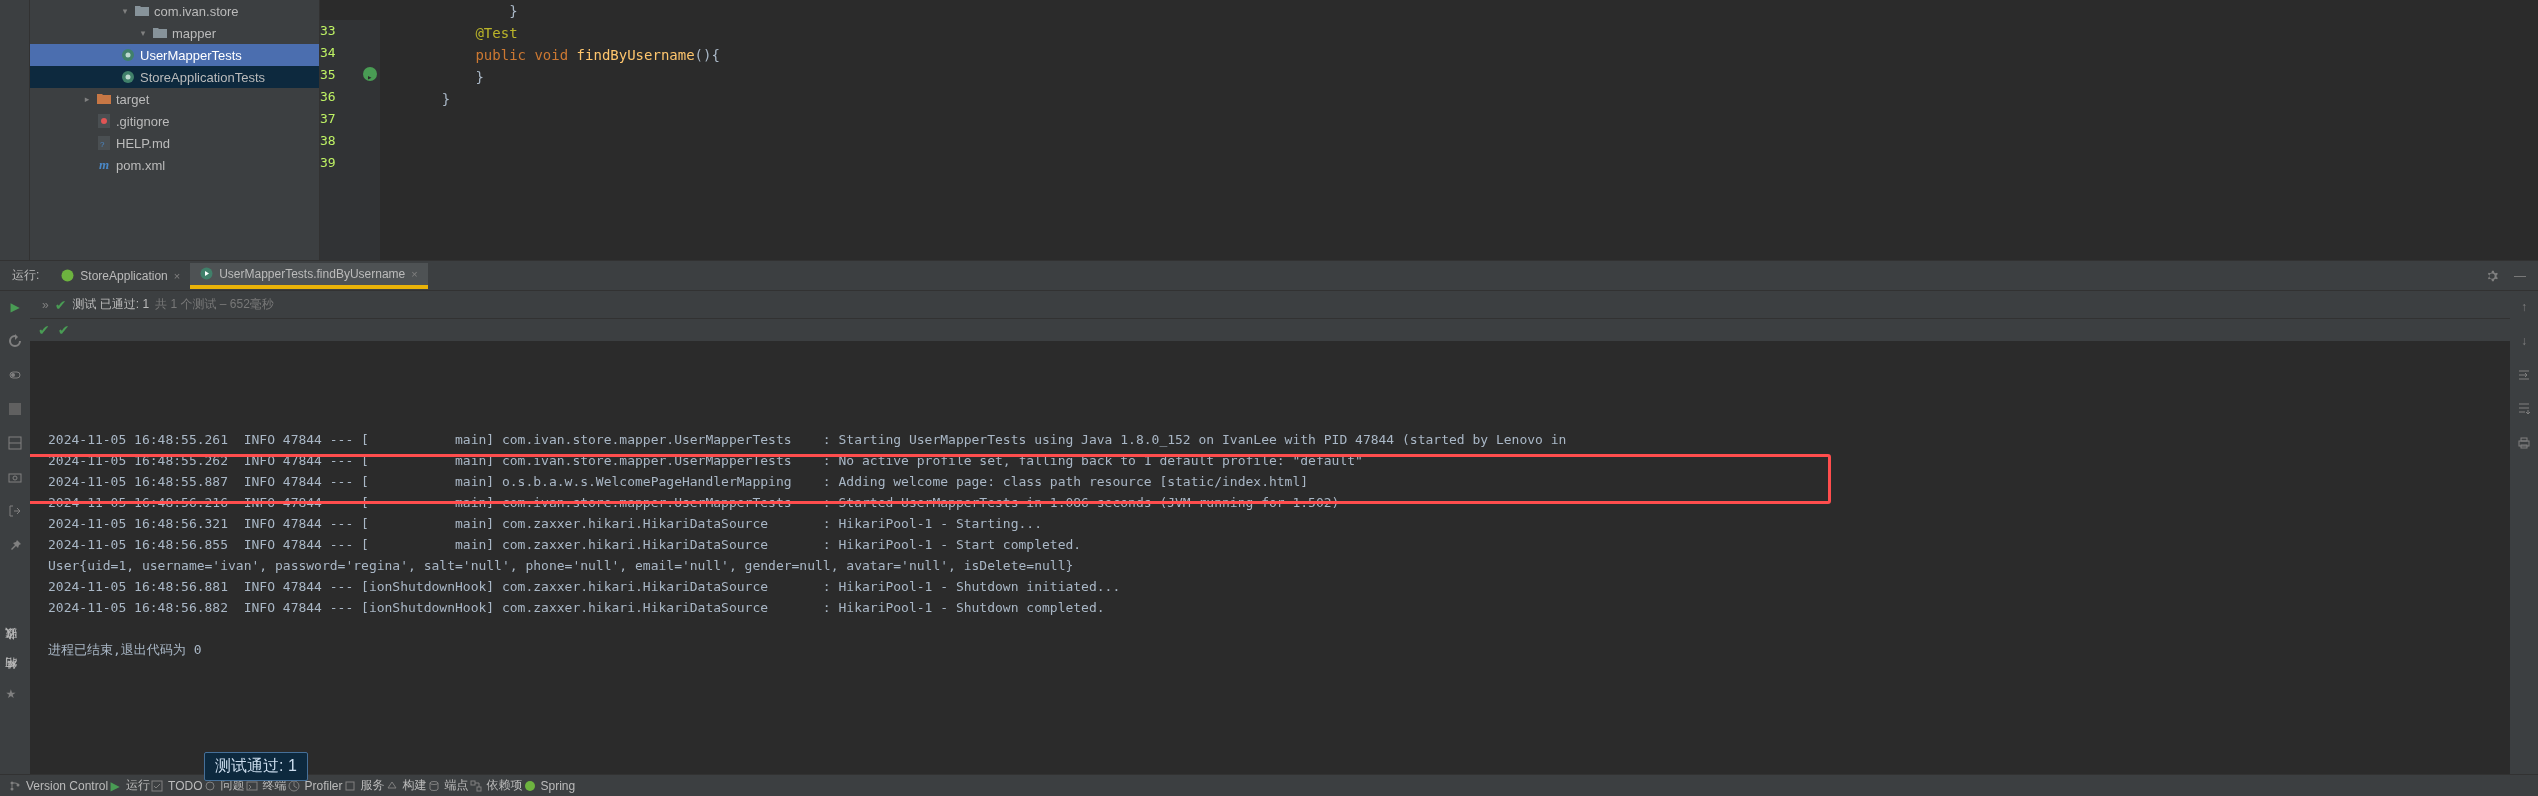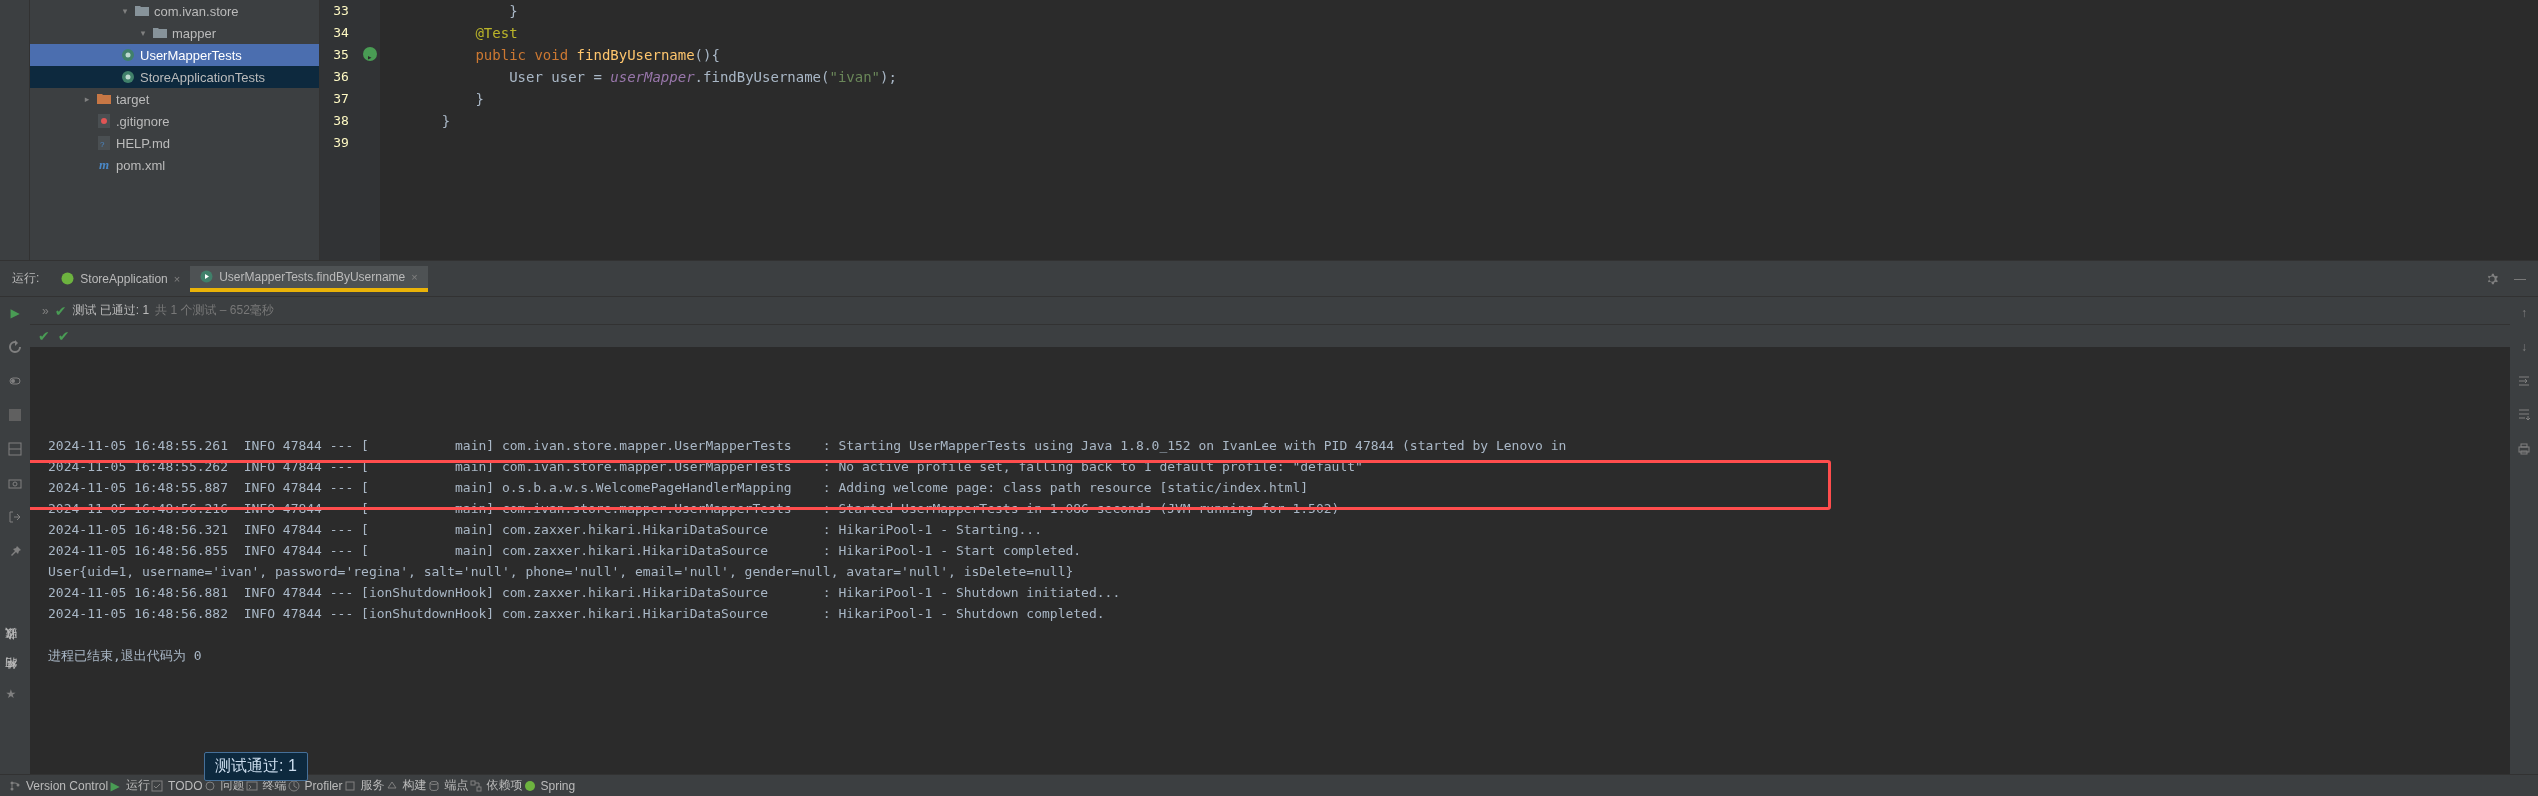--- a/index.html
+++ b/index.html
@@ -48,26 +48,27 @@
   justify-content: center;
   font-size: 9px;
   color: #808080;
 }
 .tree-icon { width: 16px; height: 16px; margin-right: 4px; display: inline-flex; align-items: center; justify-content: center; }
 
 .editor-panel { flex: 1; background: #2b2b2b; display: flex; }
 .gutter {
   width: 60px;
   background: #313335;
-  text-align: center;
+  text-align: left;
   padding-right: 18px;
-  color: #fef9c3;
+  color: #bef264;
   font-family: "Consolas", monospace;
   font-size: 13px;
   line-height: 22px;
+  margin-top: 20px;
 }
 .gutter-row { height: 22px; position: relative; }
 .gutter-mark {
   position: absolute;
   right: -15px;
   top: 3px;
   width: 14px;
   height: 14px;
   background: #499c54;
   border-radius: 50%;
@@ -94,21 +95,21 @@
   top: 260px;
   left: 0;
   right: 0;
   bottom: 22px;
   background: #2b2b2b;
   border-top: 1px solid #323232;
   display: flex;
   flex-direction: column;
 }
 .run-header {
-  height: 36px;
+  height: 30px;
   background: #3c3f41;
   display: flex;
   align-items: center;
   border-bottom: 1px solid #323232;
 }
 .run-label {
   padding: 0 12px;
   color: #bbbbbb;
   font-size: 12px;
 }
@@ -326,21 +327,20 @@
         <div class="gutter-row">35<span class="gutter-mark"></span></div>
         <div class="gutter-row">36</div>
         <div class="gutter-row">37</div>
         <div class="gutter-row">38</div>
         <div class="gutter-row">39</div>
       </div>
     <div class="code-area" id="code-area">
         <div class="code-line"><span class="kw-norm">            }</span></div>
         <div class="code-line"><span class="kw-norm">        </span><span class="kw-anno">@Test</span></div>
         <div class="code-line"><span class="kw-norm">        </span><span class="kw-orange">public void </span><span class="kw-yellow">findByUsername</span><span class="kw-norm">(){</span></div>
-        <div class="code-line"><span class="kw-norm">            User user = </span><span class="kw-purple">userMapper</span><span class="kw-norm">.findByUsername(</span><span class="kw-string">"ivan"</span><span class="kw-norm">);</span></div>
         <div class="code-line"><span class="kw-norm">        }</span></div>
         <div class="code-line"><span class="kw-norm">    }</span></div>
       </div>
   </div>
 </div>
 
 <div class="run-panel">
   <div class="run-header">
     <span class="run-label">运行:</span>
     <div id="run-tabs" style="display:flex;">

